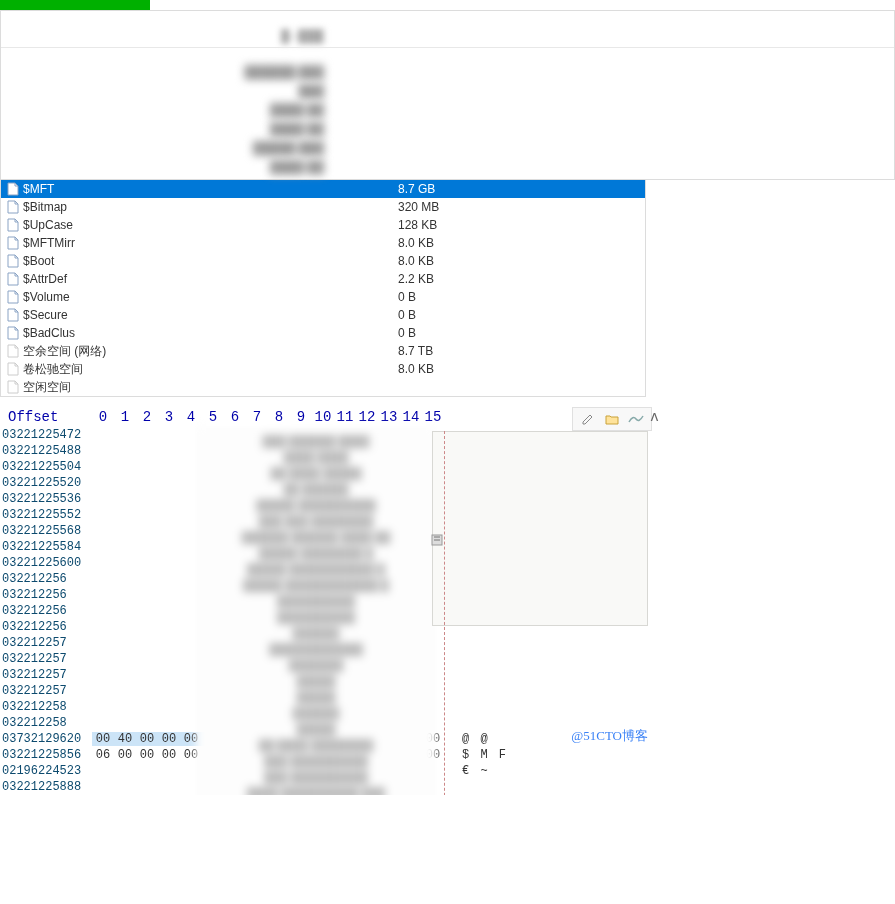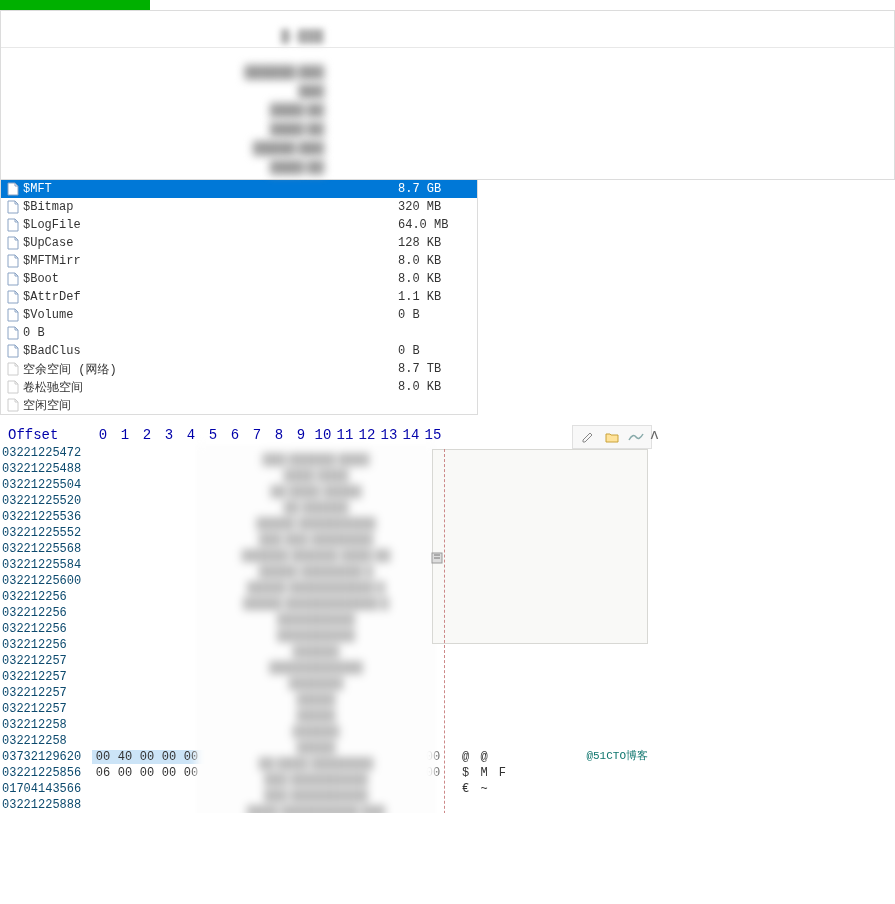--- a/index.html
+++ b/index.html
@@ -2,21 +2,21 @@
 <html><head>
 <meta charset="utf-8">
 <style>
 * { box-sizing: border-box; margin: 0; padding: 0; }
 body { font-family: "Microsoft YaHei", Tahoma, sans-serif; font-size: 12px; background: #fff; color: #333; width: 895px; }
 .top-bar { height: 10px; background: #00b000; width: 150px; }
 .top-panel { border: 1px solid #dcdcdc; height: 170px; padding: 4px; background: #fff; position: relative; }
 .top-panel-divider { position: absolute; left: 0; right: 0; top: 36px; height: 1px; background: #e8e8e8; }
 .blur-block { filter: blur(4px); color: #999; font-family: "Microsoft YaHei"; font-size: 12px; text-align: right; padding: 2px 10px; }
 .blur-header { position: absolute; left: 280px; top: 18px; filter: blur(3px); color: #aaa; }
-.file-table { width: 478px; border: 1px solid #dcdcdc; border-top: none; font-family: Liberation Mono, monospace; }
+.file-table { width: 646px; border: 1px solid #dcdcdc; border-top: none; }
 .file-row { display: flex; align-items: center; height: 18px; padding: 0 4px; }
 .file-row.selected { background: #0078d7; color: #fff; }
 .file-row .icon { width: 16px; height: 14px; display: inline-flex; align-items: center; justify-content: center; margin-right: 2px; }
 .file-row .name { flex: 0 0 375px; }
 .file-row .size { flex: 1; text-align: left; padding-right: 8px; }
 .file-icon-svg { width: 12px; height: 14px; }
 .hex-panel { margin-top: 10px; width: 660px; position: relative; }
 .hex-header { display: flex; align-items: center; height: 20px; font-family: "Courier New", monospace; font-size: 14px; color: #0000aa; }
 .hex-offset-label { width: 92px; padding-left: 8px; }
 .hex-cols { display: flex; }
@@ -28,21 +28,21 @@
 .hex-row .offset { width: 92px; color: #0c4a6e; padding-left: 2px; }
 .hex-row .bytes { display: flex; color: #333; }
 .hex-row .byte { width: 22px; text-align: center; }
 .hex-row .ascii { margin-left: 18px; color: #333; font-family: "Courier New", monospace; letter-spacing: 2px; }
 .blur-overlay { position: absolute; left: 196px; top: 0; width: 240px; height: 380px; background: #fdfdfd; filter: blur(4px); color: #bbb; font-size: 11px; padding: 6px; line-height: 16px; }
 .blur-overlay div { text-align: center; font-family: "Microsoft YaHei"; }
 .tooltip-box { position: absolute; left: 432px; top: 4px; width: 216px; height: 195px; background: #f9f9f7; border: 1px solid #d8d8d4; }
 .tooltip-sep { position: absolute; left: 444px; top: 4px; width: 1px; height: 400px; border-left: 1px dashed #c88; }
 .mark-icon { position: absolute; left: 430px; top: 106px; font-size: 12px; }
 .hex-scroll { position: absolute; right: -2px; top: 0; width: 15px; height: 20px; display: flex; align-items: center; justify-content: center; color: #666; }
-.watermark { position: absolute; right: 12px; bottom: 50px; color: #0f766e; font-size: 11px; font-family: Liberation Mono, monospace; }
+.watermark { position: absolute; right: 12px; bottom: 50px; color: #3b82f6; font-size: 13px; font-family: Liberation Serif, serif; }
 .byte.sel { background: #cce4f7; }
 </style>
 </head>
 <body>
 
 <div class="top-bar"></div>
 
 <div class="top-panel">
   <div class="blur-header">█─███</div>
   <div class="top-panel-divider"></div>
@@ -77,30 +77,20 @@
       <span class="name">$Bitmap</span>
       <span class="size">320 MB</span>
     </div>
     <div class="file-row">
       <span class="icon">
         <svg class="file-icon-svg" viewBox="0 0 12 14">
           <path d="M1 1 L8 1 L11 4 L11 13 L1 13 Z" fill="#fff" stroke="#8aa3c4"></path>
           <path d="M8 1 L8 4 L11 4" fill="none" stroke="#8aa3c4"></path>
         </svg>
       </span>
-      <span class="name">$LogFile</span>
-      <span class="size">64.0 MB</span>
-    </div>
-    <div class="file-row">
-      <span class="icon">
-        <svg class="file-icon-svg" viewBox="0 0 12 14">
-          <path d="M1 1 L8 1 L11 4 L11 13 L1 13 Z" fill="#fff" stroke="#8aa3c4"></path>
-          <path d="M8 1 L8 4 L11 4" fill="none" stroke="#8aa3c4"></path>
-        </svg>
-      </span>
       <span class="name">$UpCase</span>
       <span class="size">128 KB</span>
     </div>
     <div class="file-row">
       <span class="icon">
         <svg class="file-icon-svg" viewBox="0 0 12 14">
           <path d="M1 1 L8 1 L11 4 L11 13 L1 13 Z" fill="#fff" stroke="#8aa3c4"></path>
           <path d="M8 1 L8 4 L11 4" fill="none" stroke="#8aa3c4"></path>
         </svg>
       </span>
@@ -118,39 +108,40 @@
       <span class="size">8.0 KB</span>
     </div>
     <div class="file-row">
       <span class="icon">
         <svg class="file-icon-svg" viewBox="0 0 12 14">
           <path d="M1 1 L8 1 L11 4 L11 13 L1 13 Z" fill="#fff" stroke="#8aa3c4"></path>
           <path d="M8 1 L8 4 L11 4" fill="none" stroke="#8aa3c4"></path>
         </svg>
       </span>
       <span class="name">$AttrDef</span>
-      <span class="size">1.1 KB</span>
+      <span class="size">2.2 KB</span>
     </div>
     <div class="file-row">
       <span class="icon">
         <svg class="file-icon-svg" viewBox="0 0 12 14">
           <path d="M1 1 L8 1 L11 4 L11 13 L1 13 Z" fill="#fff" stroke="#8aa3c4"></path>
           <path d="M8 1 L8 4 L11 4" fill="none" stroke="#8aa3c4"></path>
         </svg>
       </span>
       <span class="name">$Volume</span>
       <span class="size">0 B</span>
     </div>
     <div class="file-row">
       <span class="icon">
         <svg class="file-icon-svg" viewBox="0 0 12 14">
           <path d="M1 1 L8 1 L11 4 L11 13 L1 13 Z" fill="#fff" stroke="#8aa3c4"></path>
           <path d="M8 1 L8 4 L11 4" fill="none" stroke="#8aa3c4"></path>
         </svg>
       </span>
+      <span class="name">$Secure</span>
       <span class="size">0 B</span>
     </div>
     <div class="file-row">
       <span class="icon">
         <svg class="file-icon-svg" viewBox="0 0 12 14">
           <path d="M1 1 L8 1 L11 4 L11 13 L1 13 Z" fill="#fff" stroke="#8aa3c4"></path>
           <path d="M8 1 L8 4 L11 4" fill="none" stroke="#8aa3c4"></path>
         </svg>
       </span>
       <span class="name">$BadClus</span>
@@ -366,21 +357,21 @@
             <span class="byte">24</span>
             <span class="byte">00</span>
             <span class="byte">4D</span>
             <span class="byte">00</span>
             <span class="byte">46</span>
             <span class="byte">00</span>
           </div>
           <div class="ascii">          $ M F</div>
         </div>
         <div class="hex-row">
-          <div class="offset">01704143566</div>
+          <div class="offset">02196224523</div>
           <div class="bytes">
             <span class="byte"></span>
             <span class="byte"></span>
             <span class="byte"></span>
             <span class="byte"></span>
             <span class="byte"></span>
             <span class="byte"></span>
             <span class="byte"></span>
             <span class="byte"></span>
             <span class="byte"></span>

